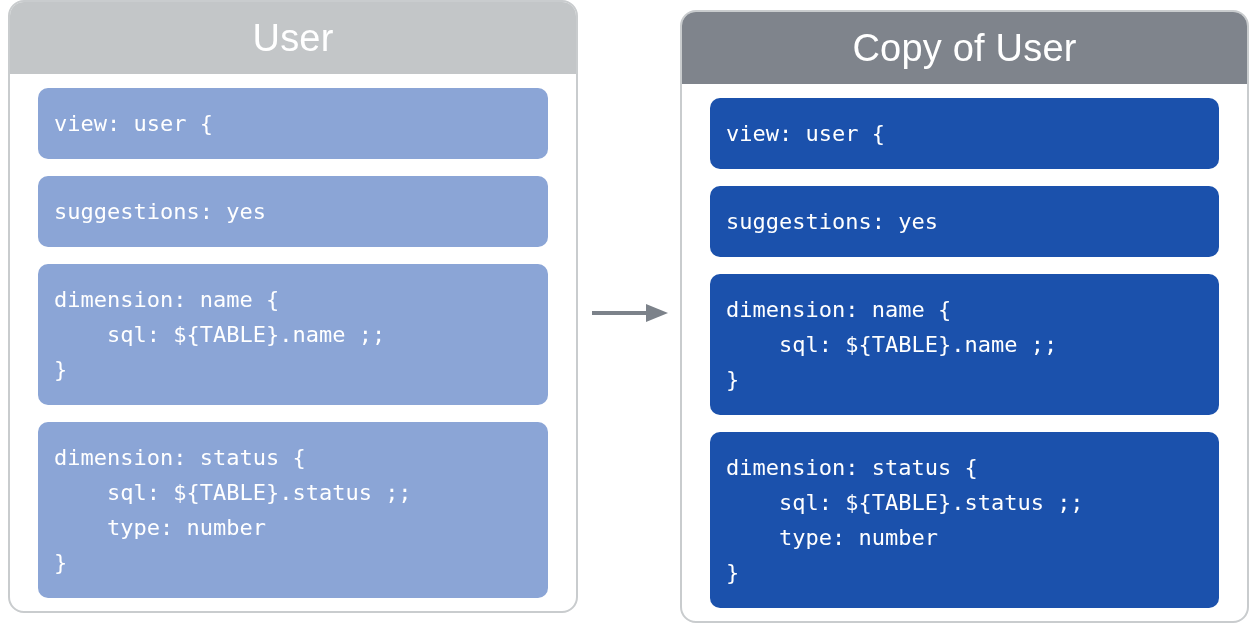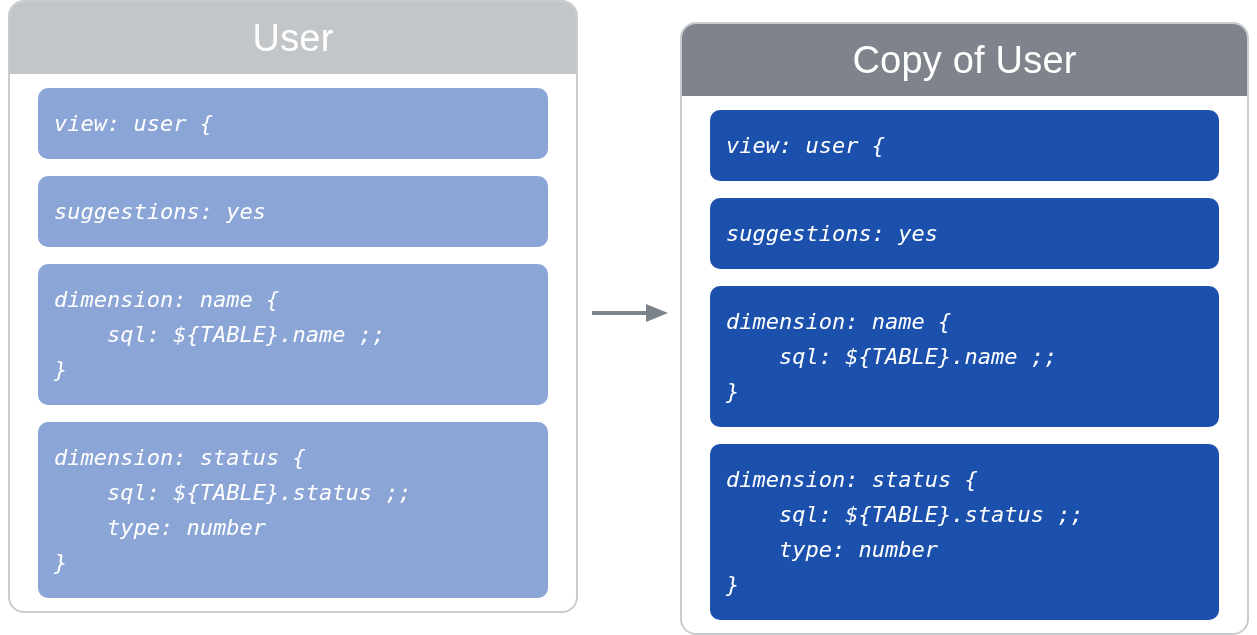--- a/index.html
+++ b/index.html
@@ -14,42 +14,41 @@
 
   .panel{
     position:absolute;
     box-sizing:border-box;
     background:#ffffff;
     border:2px solid #c9ccce;
     border-radius:16px;
     overflow:hidden;
   }
   #panel-source{left:8px;top:0;width:570px;height:613px;}
-  #panel-copy{left:680px;top:22px;width:569px;height:613px;}
+  #panel-copy{left:680px;top:10px;width:569px;height:613px;}
 
   .panel-header{
     height:72px;
     display:flex;
     align-items:center;
     justify-content:center;
     color:#ffffff;
     font-size:38px;
     letter-spacing:0.2px;
     font-weight:400;
     font-family:"Liberation Sans", sans-serif;
     user-select:none;
   }
   #panel-source .panel-header{background:#c3c6c8;}
   #panel-copy  .panel-header{background:#7f848c;}
 
   .panel-body{
     padding:14px 28px 14px 28px;
     box-sizing:border-box;
     height:calc(100% - 72px);
-    font-style:italic;
   }
 
   .code-block{
     box-sizing:border-box;
     border-radius:10px;
     color:#ffffff;
     font-family:"DejaVu Sans Mono", monospace;
     font-size:22px;
     line-height:35px;
     padding:18px 16px;

